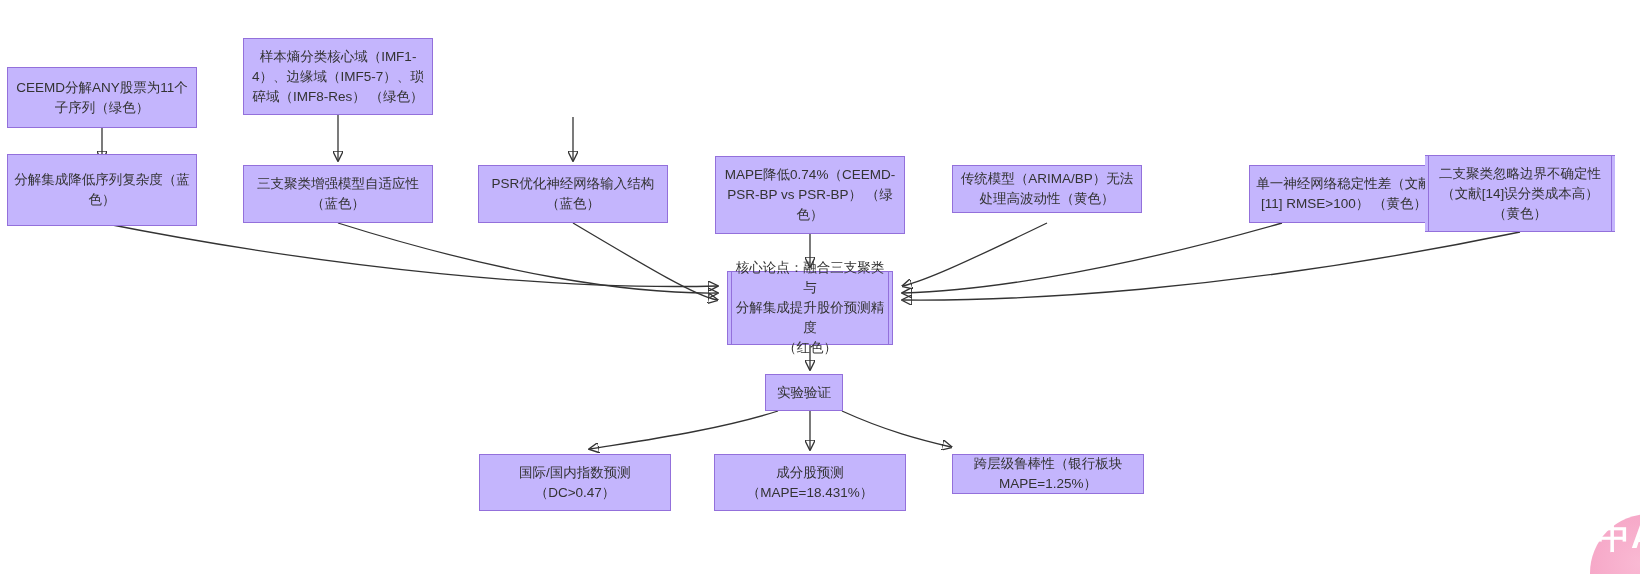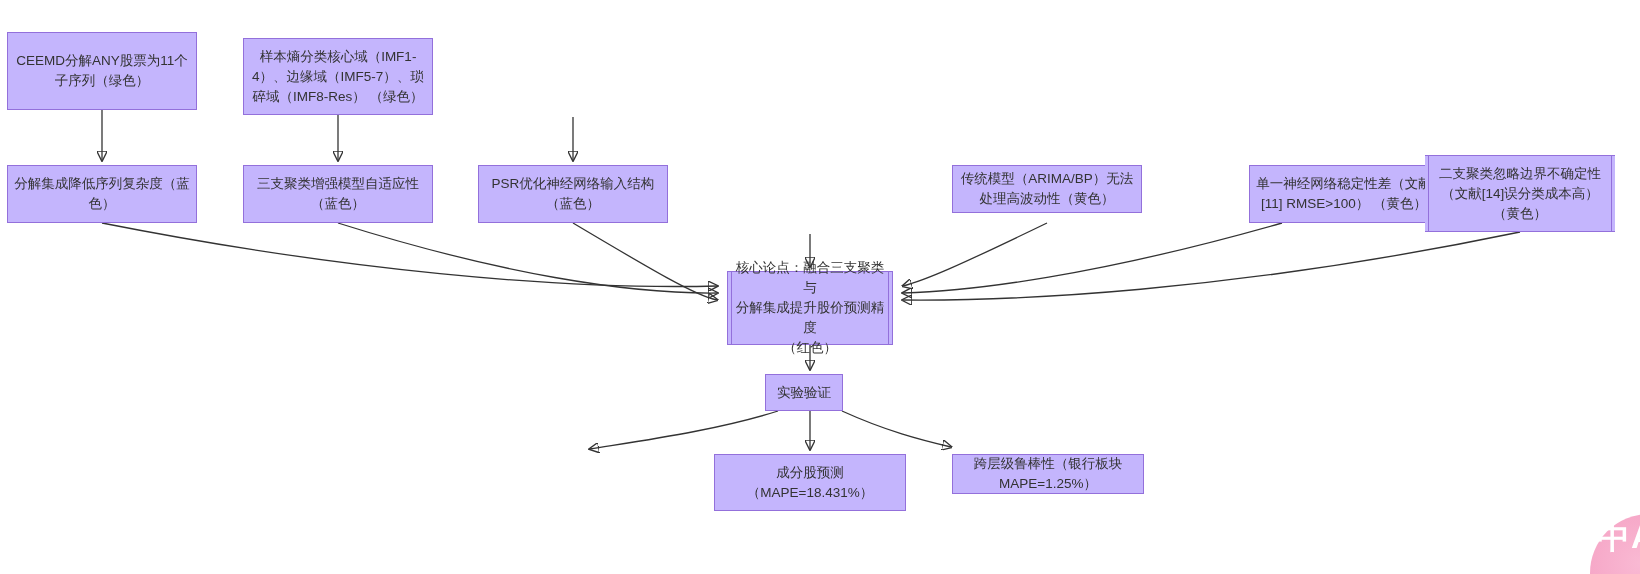--- a/index.html
+++ b/index.html
@@ -55,35 +55,38 @@
     <path d="M810,234 L810,266" marker-end="url(#arrow)"></path>
     <path d="M1047,223 C958,266 926,280 903,286" marker-end="url(#arrow)"></path>
     <path d="M1282,223 C1096,276 972,291 903,293" marker-end="url(#arrow)"></path>
     <path d="M1520,232 C1226,293 1008,301 903,300" marker-end="url(#arrow)"></path>
     <path d="M810,345 L810,369" marker-end="url(#arrow)"></path>
     <path d="M778,411 C718,430 646,440 590,449" marker-end="url(#arrow)"></path>
     <path d="M810,411 L810,449" marker-end="url(#arrow)"></path>
     <path d="M842,411 C886,431 921,440 951,447" marker-end="url(#arrow)"></path>
   </svg>
 
-  <div class="node" style="left:7px;top:32px;width:190px;height:78px">
+  <div class="node" style="left:7px;top:67px;width:190px;height:61px">
     <span>CEEMD分解ANY股票为11个子序列（绿色）</span>
   </div>
   <div class="node" style="left:243px;top:38px;width:190px;height:77px">
     <span>样本熵分类核心域（IMF1-4）、边缘域（IMF5-7）、琐碎域（IMF8-Res） （绿色）</span>
   </div>
 
-  <div class="node" style="left:7px;top:165px;width:190px;height:58px">
+  <div class="node" style="left:7px;top:154px;width:190px;height:72px">
     <span>分解集成降低序列复杂度（蓝色）</span>
   </div>
   <div class="node" style="left:243px;top:165px;width:190px;height:58px">
     <span>三支聚类增强模型自适应性（蓝色）</span>
   </div>
   <div class="node" style="left:478px;top:165px;width:190px;height:58px">
     <span>PSR优化神经网络输入结构（蓝色）</span>
+  </div>
+  <div class="node" style="left:715px;top:156px;width:190px;height:78px">
+    <span>MAPE降低0.74%（CEEMD-PSR-BP vs PSR-BP） （绿色）</span>
   </div>
   <div class="node" style="left:952px;top:165px;width:190px;height:48px">
     <span>传统模型（ARIMA/BP）无法处理高波动性（黄色）</span>
   </div>
   <div class="node" style="left:1249px;top:165px;width:190px;height:58px">
     <span>单一神经网络稳定性差（文献[11] RMSE&gt;100） （黄色）</span>
   </div>
   <div class="node subroutine" style="left:1425px;top:155px;width:190px;height:77px;padding:0;border-left:none;border-right:none;">
     <span>二支聚类忽略边界不确定性
 （文献[14]误分类成本高）
@@ -93,20 +96,23 @@
   <div class="node subroutine" style="left:727px;top:271px;width:166px;height:74px;padding:2px;">
     <span>核心论点：融合三支聚类与
 分解集成提升股价预测精度
 （红色）</span>
   </div>
 
   <div class="node" style="left:765px;top:374px;width:78px;height:37px">
     <span>实验验证</span>
   </div>
 
+  <div class="node" style="left:479px;top:454px;width:192px;height:57px">
+    <span>国际/国内指数预测（DC&gt;0.47）</span>
+  </div>
   <div class="node" style="left:714px;top:454px;width:192px;height:57px">
     <span>成分股预测（MAPE=18.431%）</span>
   </div>
   <div class="node" style="left:952px;top:454px;width:192px;height:40px">
     <span>跨层级鲁棒性（银行板块 MAPE=1.25%）</span>
   </div>
 
   <div class="translate-btn">
     <span class="glyph">中A</span>
   </div>

